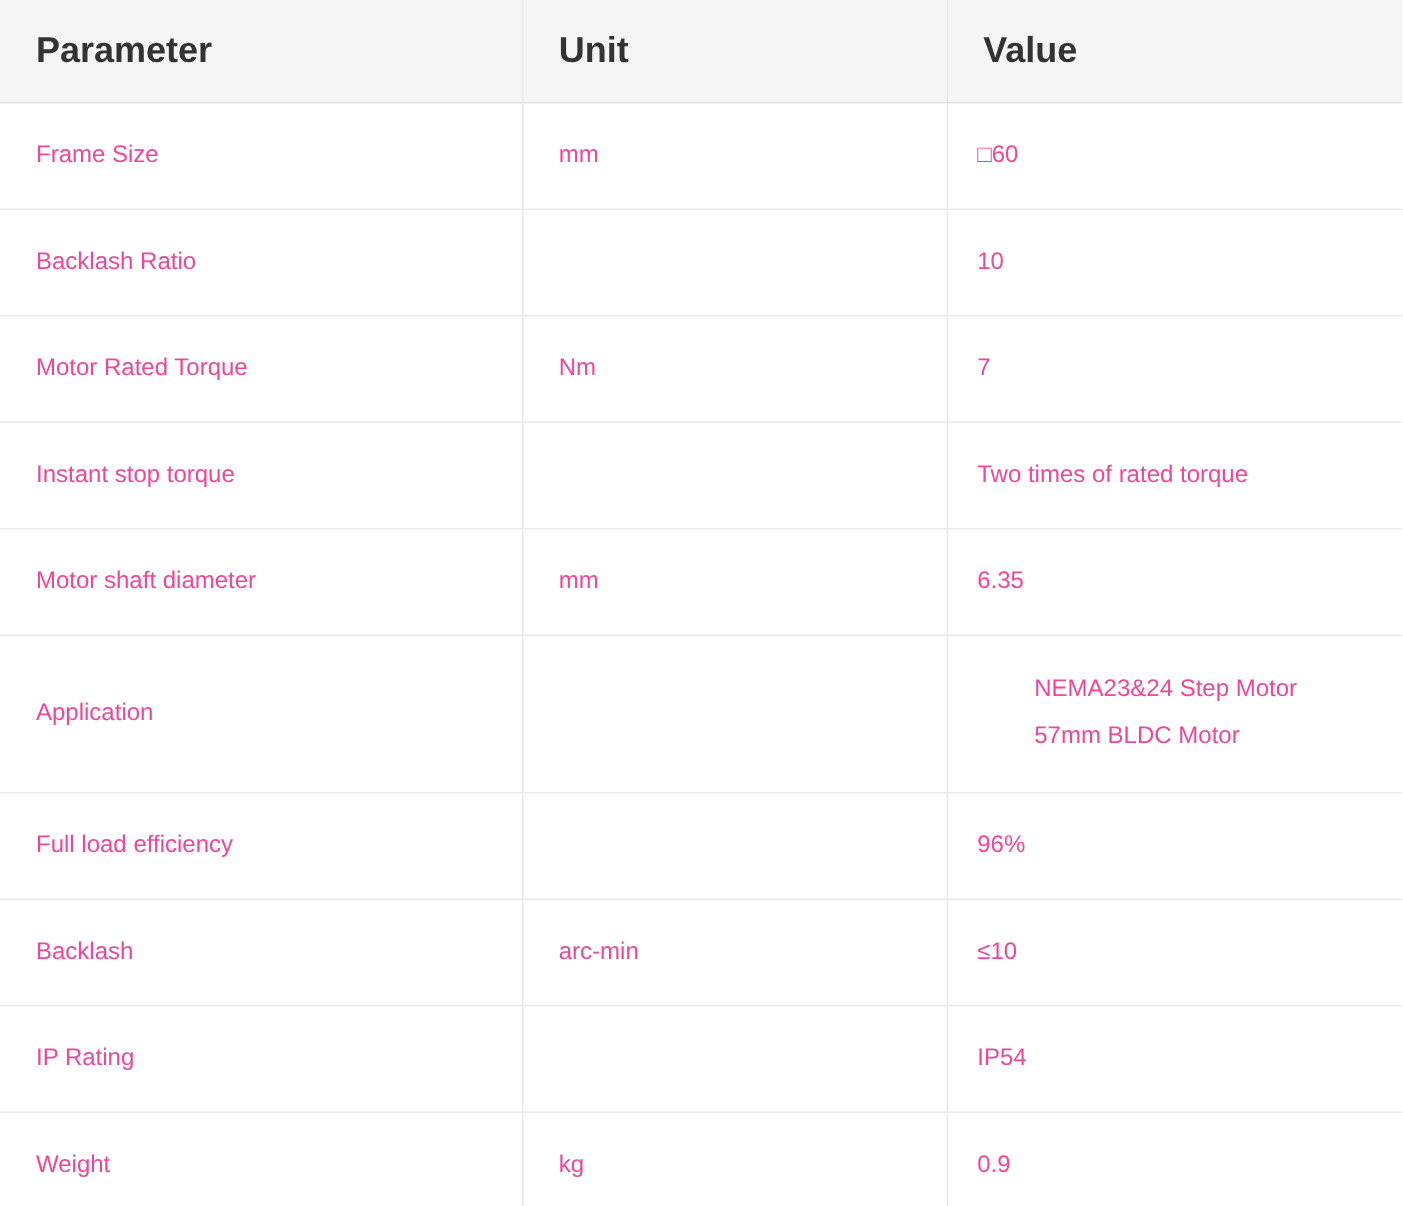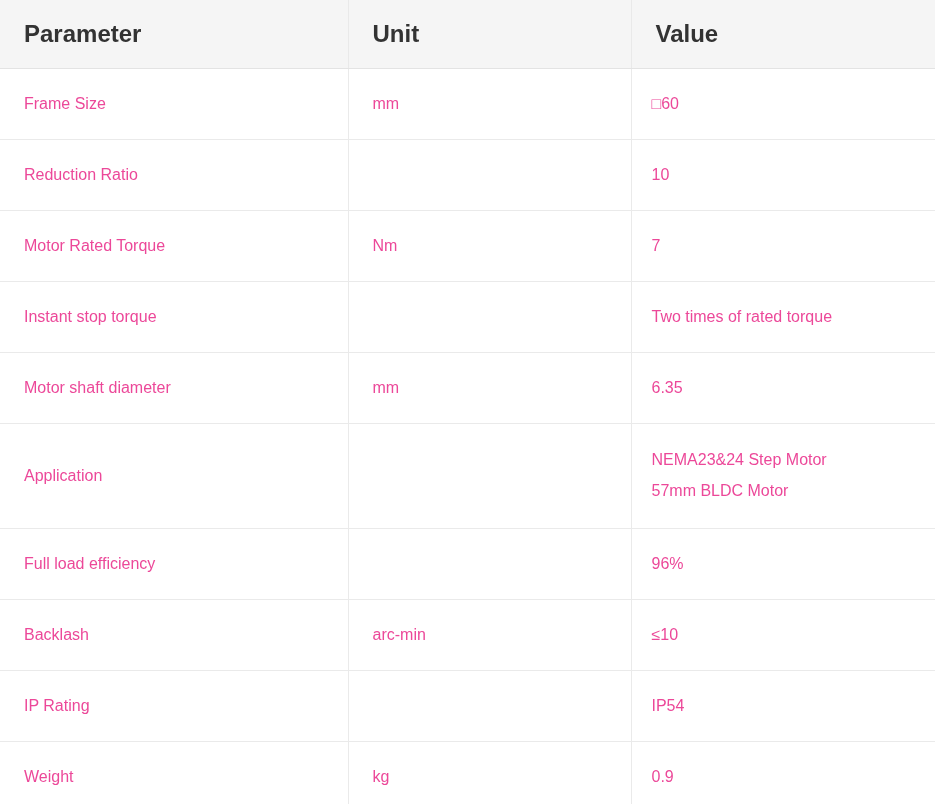--- a/index.html
+++ b/index.html
@@ -48,21 +48,21 @@
     border-right: 1px solid #eaeaea;
     height: 70px;
     vertical-align: middle;
     line-height: 1.55;
   }
   .spec-table tbody td:last-child { border-right: none; padding-left: 20px; }
   .spec-table tbody tr:last-child td { border-bottom: none; }
 
   .spec-table tbody tr.tall td { height: 104px; }
 
-  .value-line { display: block; }
+  .value-line { display: block; margin-left: 38px; }
   .value-line + .value-line { margin-top: 6px; }
 </style>
 </head>
 <body>
 
 <table class="spec-table">
   <colgroup>
     <col class="c-param">
     <col class="c-unit">
     <col class="c-value">
@@ -74,21 +74,21 @@
       <th>Value</th>
     </tr>
   </thead>
   <tbody>
     <tr>
       <td>Frame Size</td>
       <td>mm</td>
       <td>□60</td>
     </tr>
     <tr>
-      <td>Reduction Ratio</td>
+      <td>Backlash Ratio</td>
       <td></td>
       <td>10</td>
     </tr>
     <tr>
       <td>Motor Rated Torque</td>
       <td>Nm</td>
       <td>7</td>
     </tr>
     <tr>
       <td>Instant stop torque</td>

